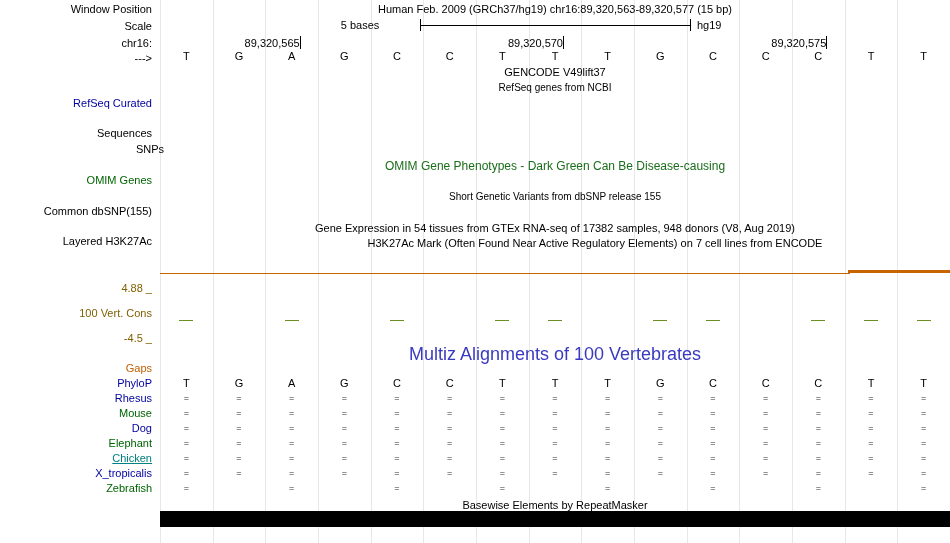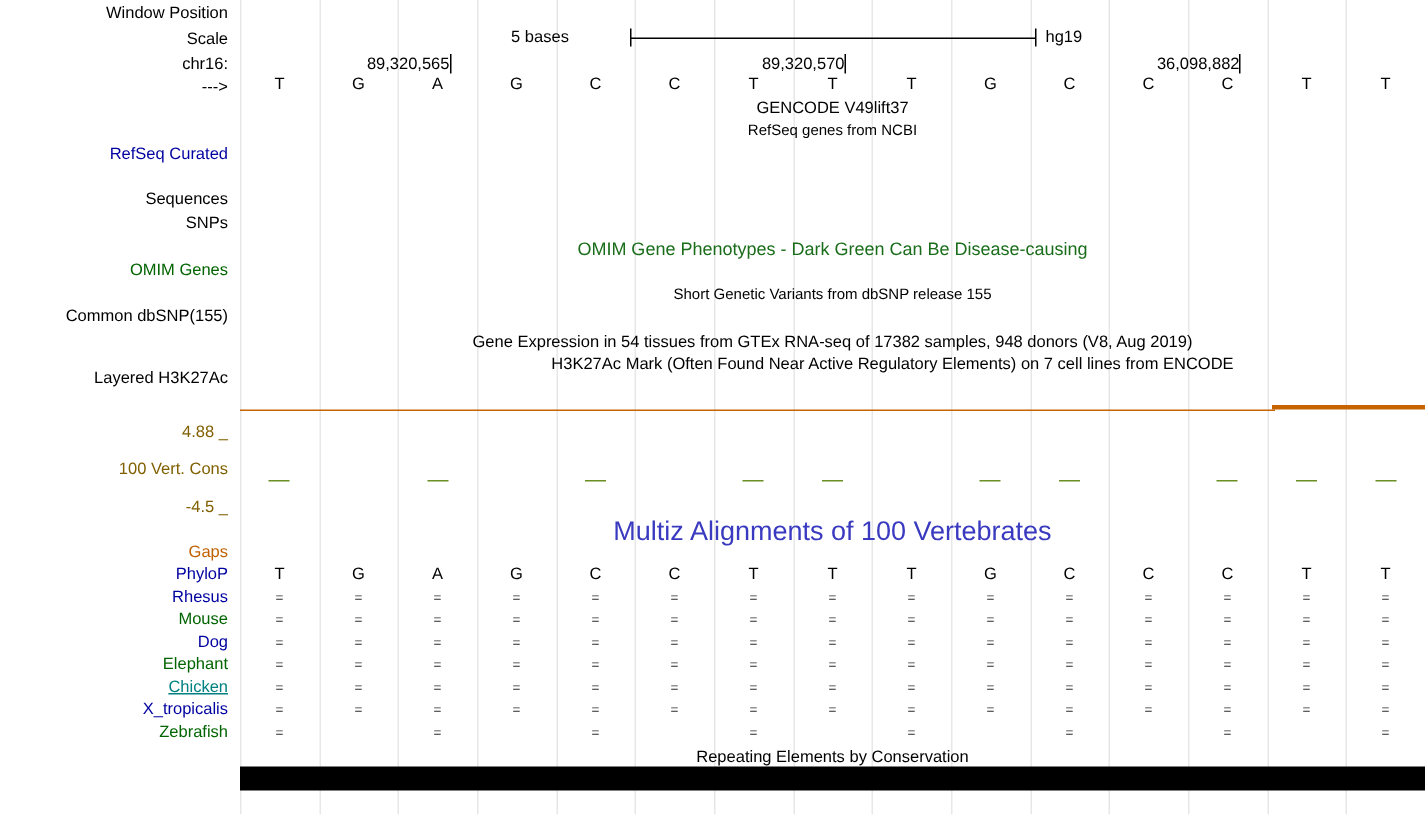--- a/index.html
+++ b/index.html
@@ -82,36 +82,37 @@
       <div class="gridline" style="left: 421.333px;"></div>
       <div class="gridline" style="left: 474px;"></div>
       <div class="gridline" style="left: 526.667px;"></div>
       <div class="gridline" style="left: 579.333px;"></div>
       <div class="gridline" style="left: 632px;"></div>
       <div class="gridline" style="left: 684.667px;"></div>
       <div class="gridline" style="left: 737.333px;"></div>
     </div>
 
   <div class="lbl" style="left:0;top:3px;width:152px;">Window Position</div>
+  <div class="ctr" style="left:160px;top:3px;width:790px;">Human Feb. 2009 (GRCh37/hg19)   chr16:89,320,563-89,320,577 (15 bp)</div>
 
   <div class="lbl" style="left:0;top:20px;width:152px;">Scale</div>
   <div class="ctr" style="left:300px;top:19px;width:120px;">5 bases</div>
 
   <div class="scalebar" style="left:420px;top:25px;width:270px;"></div>
   <div class="scaletick" style="left:420px;top:19px;height:12px;"></div>
   <div class="scaletick" style="left:690px;top:19px;height:12px;"></div>
   <div class="rulertxt" style="left:697px;top:19px;">hg19</div>
 
   <div class="lbl" style="left:0;top:37px;width:152px;">chr16:</div>
   <div id="ruler">
       <div class="rulertxt" style="left: 229.667px; top: 37px; width: 70px; text-align: right;">89,320,565</div>
       <div class="tickline" style="left: 299.667px; top: 36px; width: 1px; height: 13px;"></div>
       <div class="rulertxt" style="left: 493px; top: 37px; width: 70px; text-align: right;">89,320,570</div>
       <div class="tickline" style="left: 563px; top: 36px; width: 1px; height: 13px;"></div>
-      <div class="rulertxt" style="left: 756.333px; top: 37px; width: 70px; text-align: right;">36,098,882</div>
+      <div class="rulertxt" style="left: 756.333px; top: 37px; width: 70px; text-align: right;">89,320,575</div>
       <div class="tickline" style="left: 826.333px; top: 36px; width: 1px; height: 13px;"></div>
     </div>
 
   <div class="lbl" style="left:0;top:52px;width:152px;">---&gt;</div>
 
   <div id="baserow">
       <div class="baseletter" style="left: 176.333px; top: 50px;">T</div>
       <div class="baseletter" style="left: 229px; top: 50px;">G</div>
       <div class="baseletter" style="left: 281.667px; top: 50px;">A</div>
       <div class="baseletter" style="left: 334.333px; top: 50px;">G</div>
@@ -127,31 +128,31 @@
       <div class="baseletter" style="left: 861px; top: 50px;">T</div>
       <div class="baseletter" style="left: 913.667px; top: 50px;">T</div>
     </div>
 
   <div class="ctr" style="left:160px;top:66px;width:790px;">GENCODE V49lift37</div>
   <div class="ctr small" style="left:160px;top:82px;width:790px;">RefSeq genes from NCBI</div>
 
   <div class="lbl blue" style="left:0;top:97px;width:152px;">RefSeq Curated</div>
 
   <div class="lbl" style="left:0;top:127px;width:152px;">Sequences</div>
-  <div class="lbl" style="left:0;top:143px;width:152px;">SNPs</div>
+  <div class="lbl" style="left:12px;top:143px;width:152px;">SNPs</div>
 
   <div class="ctr green" style="left:160px;top:160px;width:790px;font-size:12px;">OMIM Gene Phenotypes - Dark Green Can Be Disease-causing</div>
   <div class="lbl green" style="left:0;top:174px;width:152px;">OMIM Genes</div>
 
   <div class="ctr small" style="left:160px;top:191px;width:790px;">Short Genetic Variants from dbSNP release 155</div>
   <div class="lbl" style="left:0;top:205px;width:152px;">Common dbSNP(155)</div>
 
   <div class="ctr" style="left:160px;top:222px;width:790px;">Gene Expression in 54 tissues from GTEx RNA-seq of 17382 samples, 948 donors (V8, Aug 2019)</div>
   <div class="ctr" style="left:160px;top:237px;width:870px;">H3K27Ac Mark (Often Found Near Active Regulatory Elements) on 7 cell lines from ENCODE</div>
-  <div class="lbl" style="left:0;top:246px;width:152px;text-align:right;">Layered H3K27Ac</div>
+  <div class="lbl" style="left:0;top:235px;width:152px;text-align:right;">Layered H3K27Ac</div>
   <div class="h3line" style="left:160px;top:273px;width:690px;"></div>
   <div class="h3line" style="left:848px;top:270px;width:102px;height:3px;"></div>
 
   <div class="lbl olive" style="left:0;top:282px;width:152px;">4.88 _</div>
   <div class="lbl olive" style="left:0;top:307px;width:152px;">100 Vert. Cons</div>
   <div class="lbl olive" style="left:0;top:332px;width:152px;">-4.5 _</div>
   <div id="consticks">
       <div class="constick" style="left: 179.333px; top: 320px;"></div>
       <div class="constick" style="left: 284.667px; top: 320px;"></div>
       <div class="constick" style="left: 390px; top: 320px;"></div>
@@ -288,17 +289,17 @@
       <div class="eq" style="left: 179.333px; top: 484px;">=</div>
       <div class="eq" style="left: 284.667px; top: 484px;">=</div>
       <div class="eq" style="left: 390px; top: 484px;">=</div>
       <div class="eq" style="left: 495.333px; top: 484px;">=</div>
       <div class="eq" style="left: 600.667px; top: 484px;">=</div>
       <div class="eq" style="left: 706px; top: 484px;">=</div>
       <div class="eq" style="left: 811.333px; top: 484px;">=</div>
       <div class="eq" style="left: 916.667px; top: 484px;">=</div>
     </div>
 
-  <div class="ctr" style="left:160px;top:499px;width:790px;">Repeating Elements by Conservation</div>
+  <div class="ctr" style="left:160px;top:499px;width:790px;">Basewise Elements by RepeatMasker</div>
   <div class="lbl" style="left:0;top:544px;width:152px;padding-left:25px;">RepeatMasker</div>
   <div class="rmbar" style="left:160px;top:511px;width:790px;height:16px;"></div>
 
 </div>
 
 </body></html>

